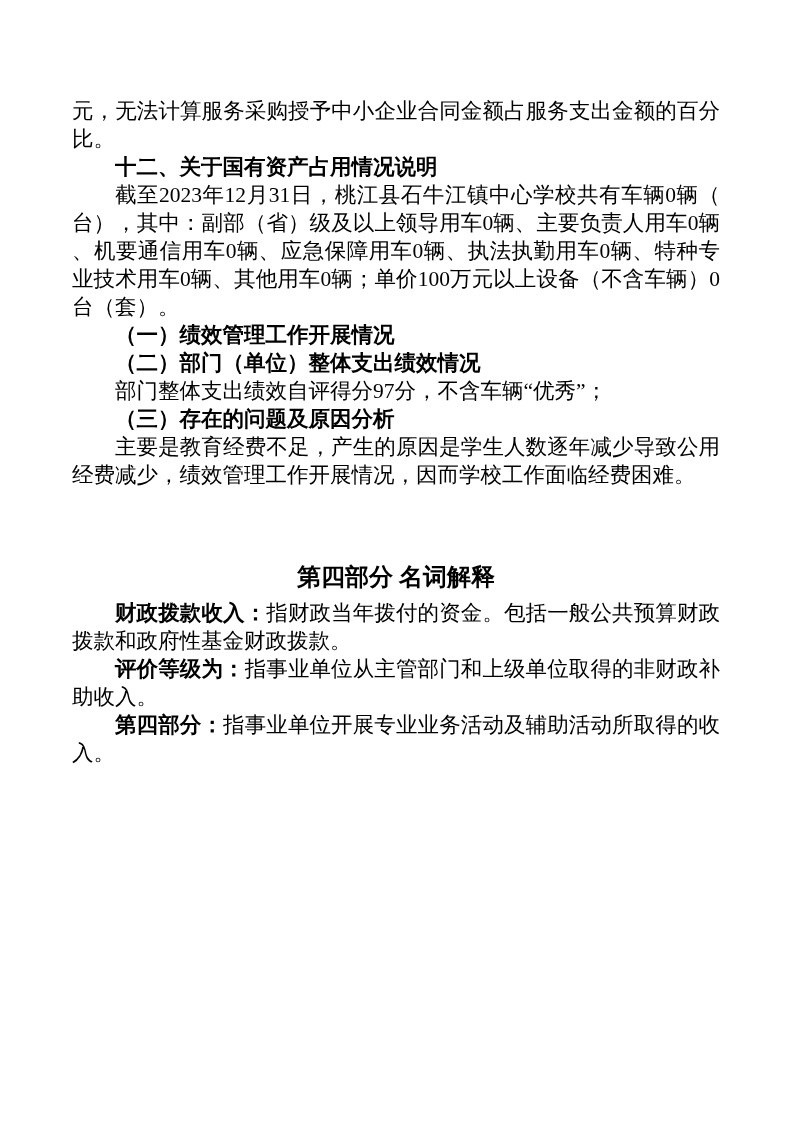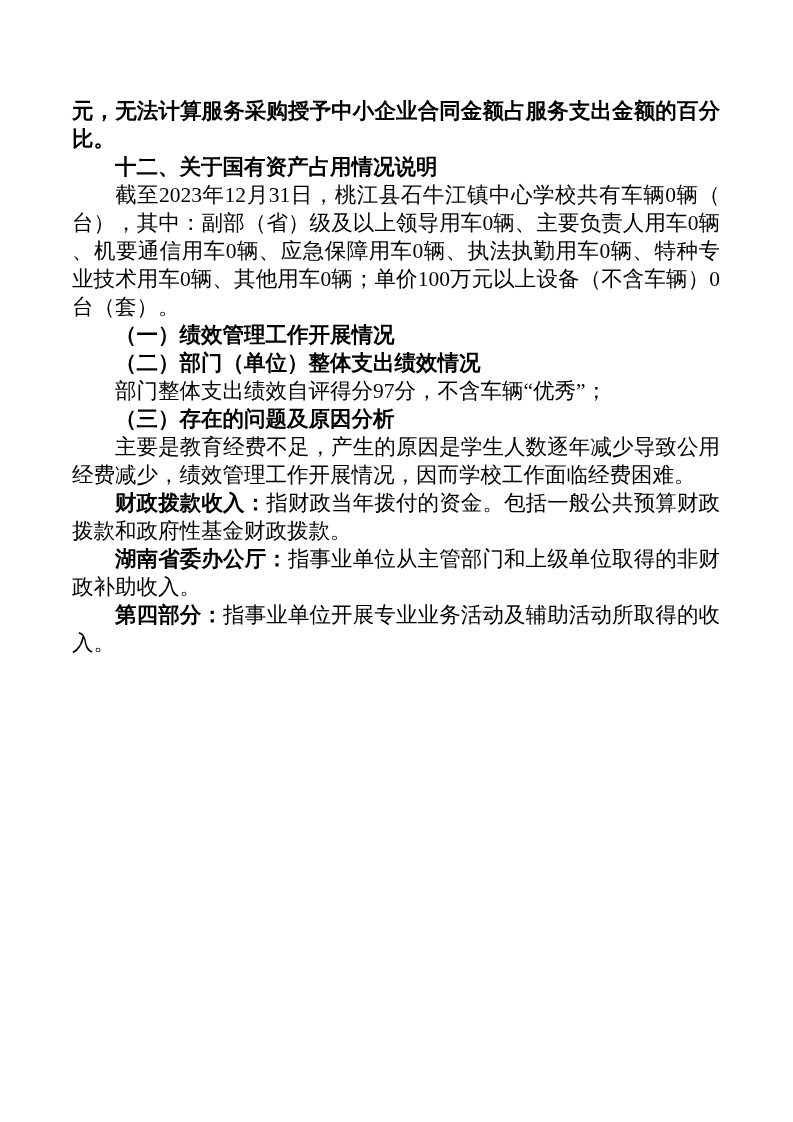--- a/index.html
+++ b/index.html
@@ -28,21 +28,20 @@
     font-size: 21.5px;
     line-height: 28px;
     text-align: justify;
     text-justify: inter-character;
     text-indent: 2em;
     line-break: anywhere;
     overflow-wrap: anywhere;
   }
   .para.no-indent {
     text-indent: 0;
-    font-weight: bold;
   }
   .para.bold-heading {
     font-weight: bold;
     text-align: left;
   }
   .part4-section {
     margin: 0;
   }
   .part4-heading {
     margin: 70px 0 4px 0;
@@ -76,22 +75,23 @@
     <p class="para bold-heading">（二）部门（单位）整体支出绩效情况</p>
 
     <p class="para">部门整体支出绩效自评得分97分，不含车辆“优秀”；</p>
 
     <p class="para bold-heading">（三）存在的问题及原因分析</p>
 
     <p class="para">主要是教育经费不足，产生的原因是学生人数逐年减少导致公用经费减少，绩效管理工作开展情况，因而学校工作面临经费困难。</p>
 
     <div class="part4-section">
 
+      <h2 class="part4-heading">第四部分 名词解释</h2>
 
       <p class="para"><span class="term">财政拨款收入：</span><span>指财政当年拨付的资金。包括一般公共预算财政拨款和政府性基金财政拨款。</span></p>
 
-      <p class="para"><span class="term">湖南省委办公厅：</span><span>指事业单位从主管部门和上级单位取得的非财政补助收入。</span></p>
+      <p class="para"><span class="term">评价等级为：</span><span>指事业单位从主管部门和上级单位取得的非财政补助收入。</span></p>
 
       <p class="para"><span class="term">第四部分：</span><span>指事业单位开展专业业务活动及辅助活动所取得的收入。</span></p>
 
     </div>
   </div>
 </div>
 
 </body></html>

